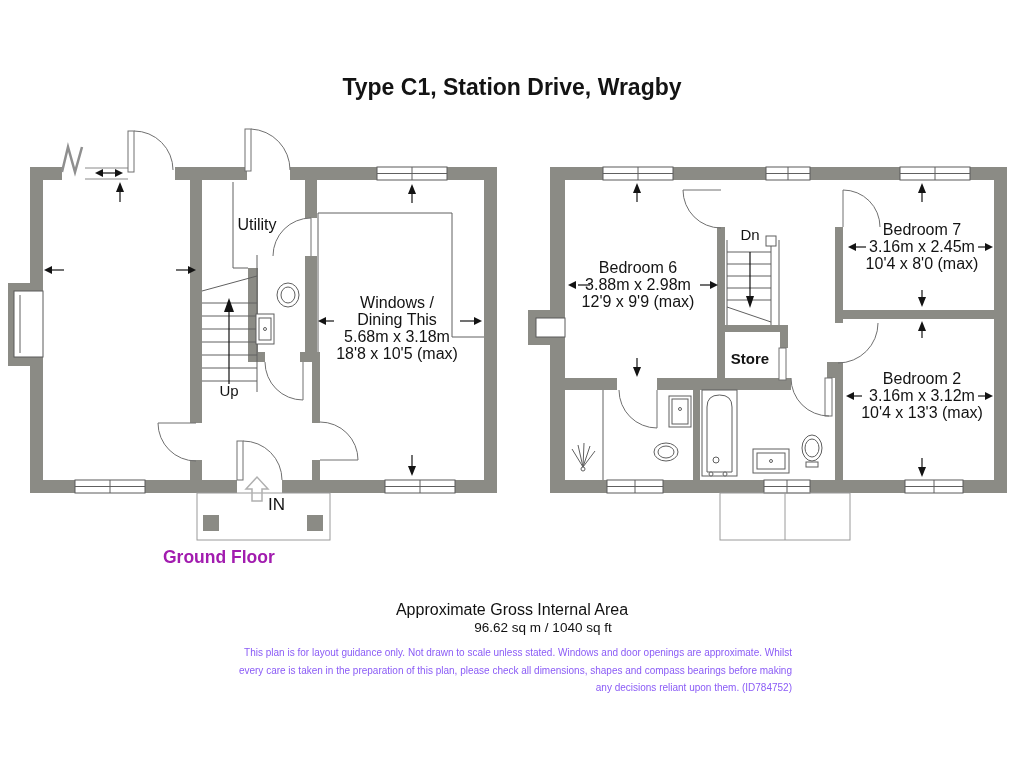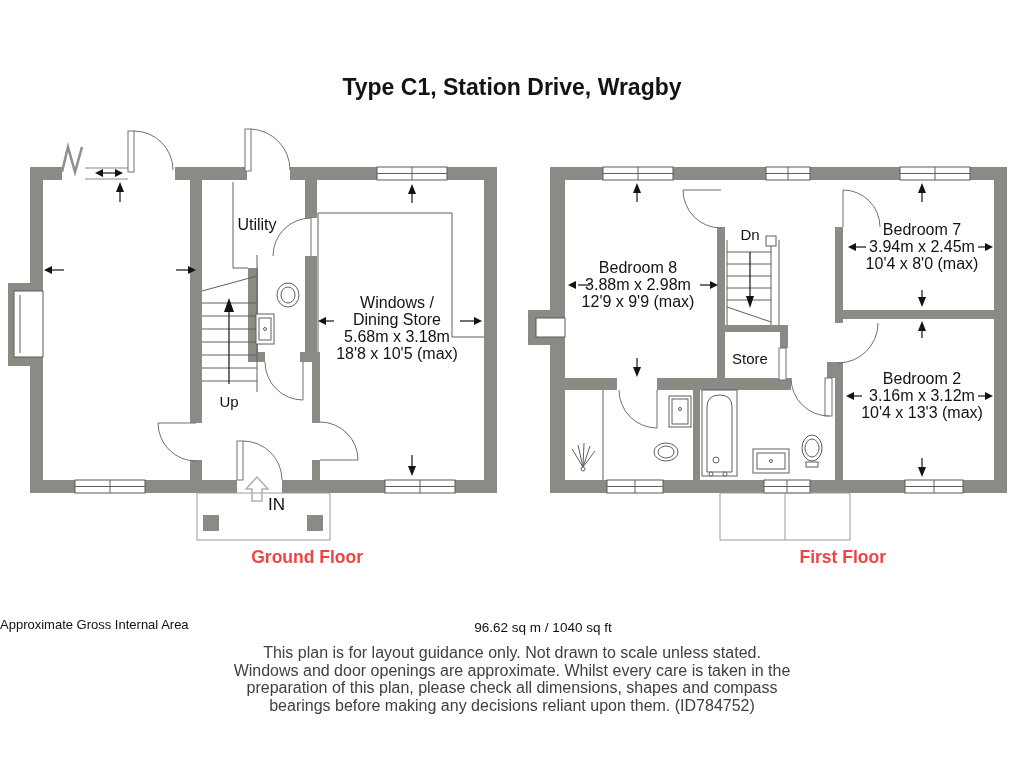--- a/index.html
+++ b/index.html
@@ -4,26 +4,26 @@
 <style>
   html,body{margin:0;padding:0;background:#ffffff;}
   .canvas{position:relative;width:1024px;height:768px;background:#ffffff;overflow:hidden;
           font-family:"Liberation Sans",sans-serif;color:#111;}
   svg{position:absolute;left:0;top:0;}
   .lbl{position:absolute;text-align:center;font-size:16px;line-height:17px;color:#131313;}
   .lbl.sm{font-size:15px;}
   .lbl.big{font-size:17px;text-align:right;}
   .title{position:absolute;left:0;top:74px;width:100%;text-align:center;
          font-size:23px;font-weight:bold;color:#131313;}
-  .floorlbl{position:absolute;width:200px;text-align:right;top:547px;
-            font-size:17.5px;font-weight:bold;color:#ef4444;}
-  .area1{position:absolute;left:0;top:601px;width:100%;font-size:13px;margin-top:16px;}
+  .floorlbl{position:absolute;width:200px;text-align:left;top:547px;
+            font-size:17.5px;font-weight:bold;color:#a21caf;}
+  .area1{position:absolute;left:0;top:601px;width:100%;text-align:center;font-size:16px;}
   .area2{position:absolute;left:0;top:620px;width:100%;text-align:center;font-size:13.5px;padding-left:31px;}
-  .disc{position:absolute;left:232px;top:644px;width:560px;text-align:center;
-        font-size:16px;line-height:17.5px;color:#404040;}
+  .disc{position:absolute;left:232px;top:644px;width:560px;text-align:right;
+        font-size:10px;line-height:17.5px;color:#8b5cf6;}
   .w{fill:#8b8b85;stroke:none;}
   .tl{stroke:#606060;stroke-width:1;fill:none;}
   .tl2{stroke:#8a8a8a;stroke-width:1;fill:none;}
   .door{stroke:#707070;stroke-width:1;fill:none;}
   .leaf{fill:#ffffff;stroke:#707070;stroke-width:1;}
   .win{fill:#ffffff;stroke:#5a5a5a;stroke-width:1;}
   .fix{stroke:#5f5f5f;stroke-width:1;fill:#ffffff;}
   .ah{fill:#131313;stroke:none;}
   .as{stroke:#131313;stroke-width:1.2;fill:none;}
 </style>
@@ -350,48 +350,47 @@
 
   <div class="title">Type C1, Station Drive, Wragby</div>
 
 
   <div class="lbl" style="left:212px;top:216px;width:90px;">
     <div>Utility</div>
   </div>
 
   <div class="lbl" style="left:322px;top:294px;width:150px;">
     <div>Windows /</div>
-    <div>Dining Store</div>
+    <div>Dining This</div>
     <div>5.68m x 3.18m</div>
     <div>18'8 x 10'5 (max)</div>
   </div>
 
-  <div class="lbl sm" style="left:205px;top:393px;width:48px;">Up</div>
+  <div class="lbl sm" style="left:205px;top:382px;width:48px;">Up</div>
   <div class="lbl big" style="left:229px;top:496px;width:56px;">IN</div>
   <div class="floorlbl" style="left:163px;">Ground Floor</div>
 
   <div class="lbl" style="left:562px;top:259px;width:152px;">
-    <div>Bedroom 8</div>
+    <div>Bedroom 6</div>
     <div>3.88m x 2.98m</div>
     <div>12'9 x 9'9 (max)</div>
   </div>
 
   <div class="lbl" style="left:846px;top:221px;width:152px;">
     <div>Bedroom 7</div>
-    <div>3.94m x 2.45m</div>
+    <div>3.16m x 2.45m</div>
     <div>10'4 x 8'0 (max)</div>
   </div>
 
   <div class="lbl" style="left:846px;top:370px;width:152px;">
     <div>Bedroom 2</div>
     <div>3.16m x 3.12m</div>
     <div>10'4 x 13'3 (max)</div>
   </div>
 
-  <div class="lbl sm" style="left:716px;top:350px;width:68px;">Store</div>
+  <div class="lbl sm" style="left:716px;top:350px;width:68px;font-weight:bold;">Store</div>
   <div class="lbl sm" style="left:726px;top:226px;width:48px;">Dn</div>
-  <div class="floorlbl" style="left:686px;">First Floor</div>
 
   <div class="area1">Approximate Gross Internal Area</div>
   <div class="area2">96.62 sq m / 1040 sq ft</div>
   <div class="disc">This plan is for layout guidance only. Not drawn to scale unless stated. Windows and door openings are approximate. Whilst every care is taken in the preparation of this plan, please check all dimensions, shapes and compass bearings before making any decisions reliant upon them. (ID784752)</div>
 
 </div>
 
 </body></html>

